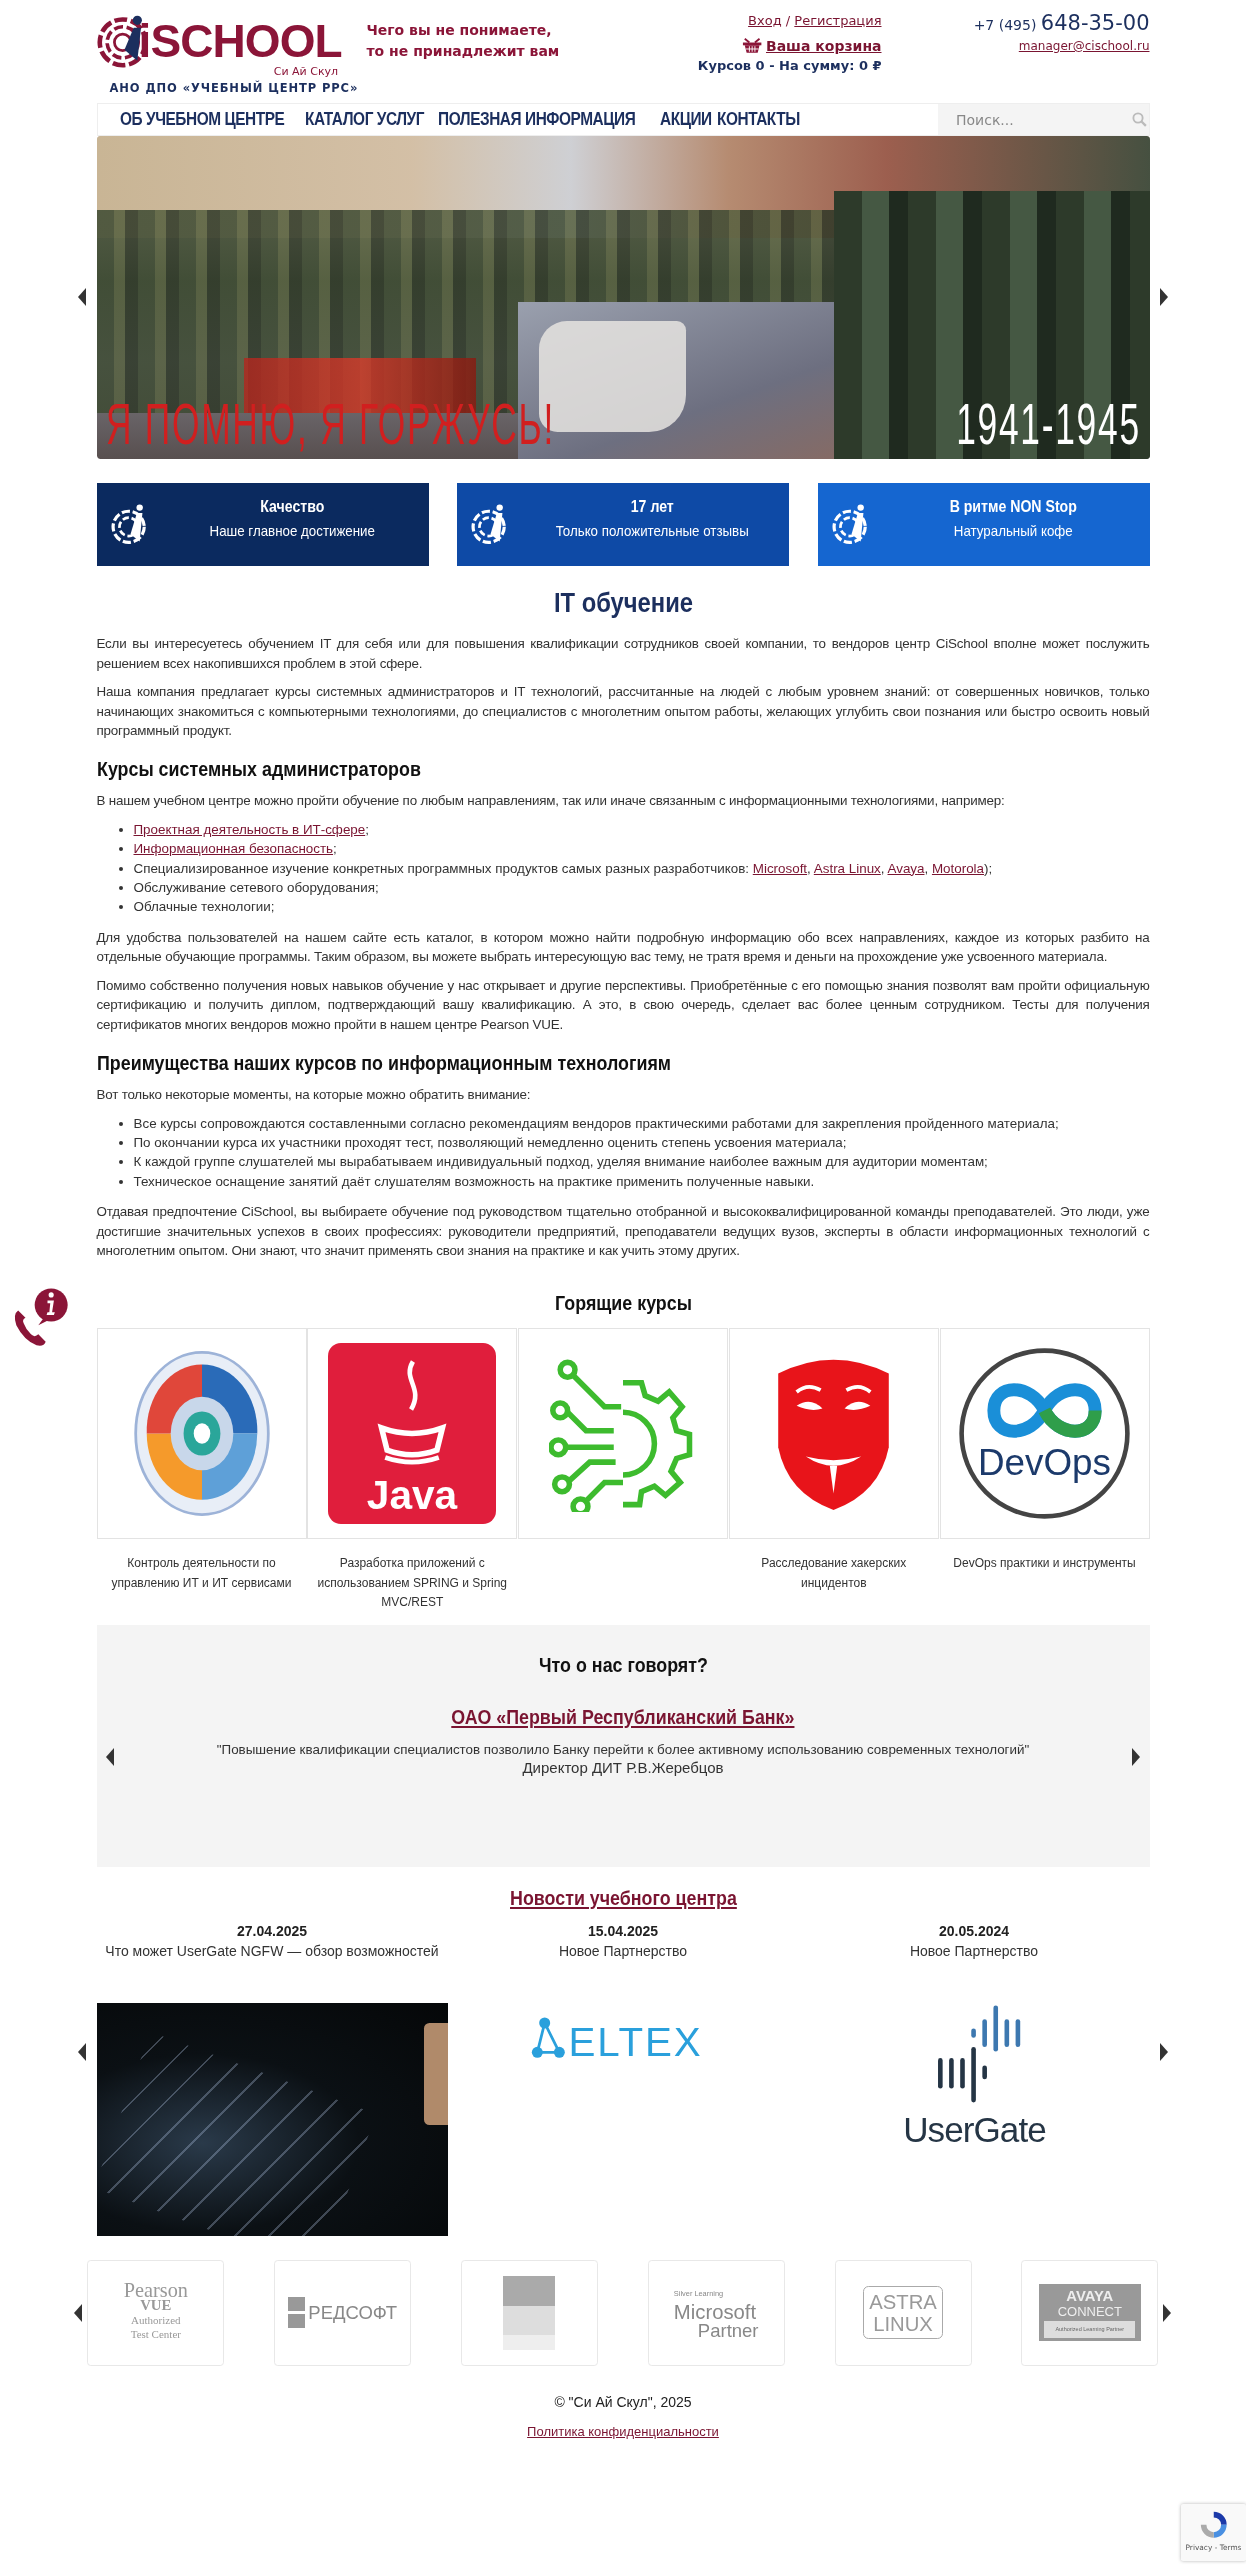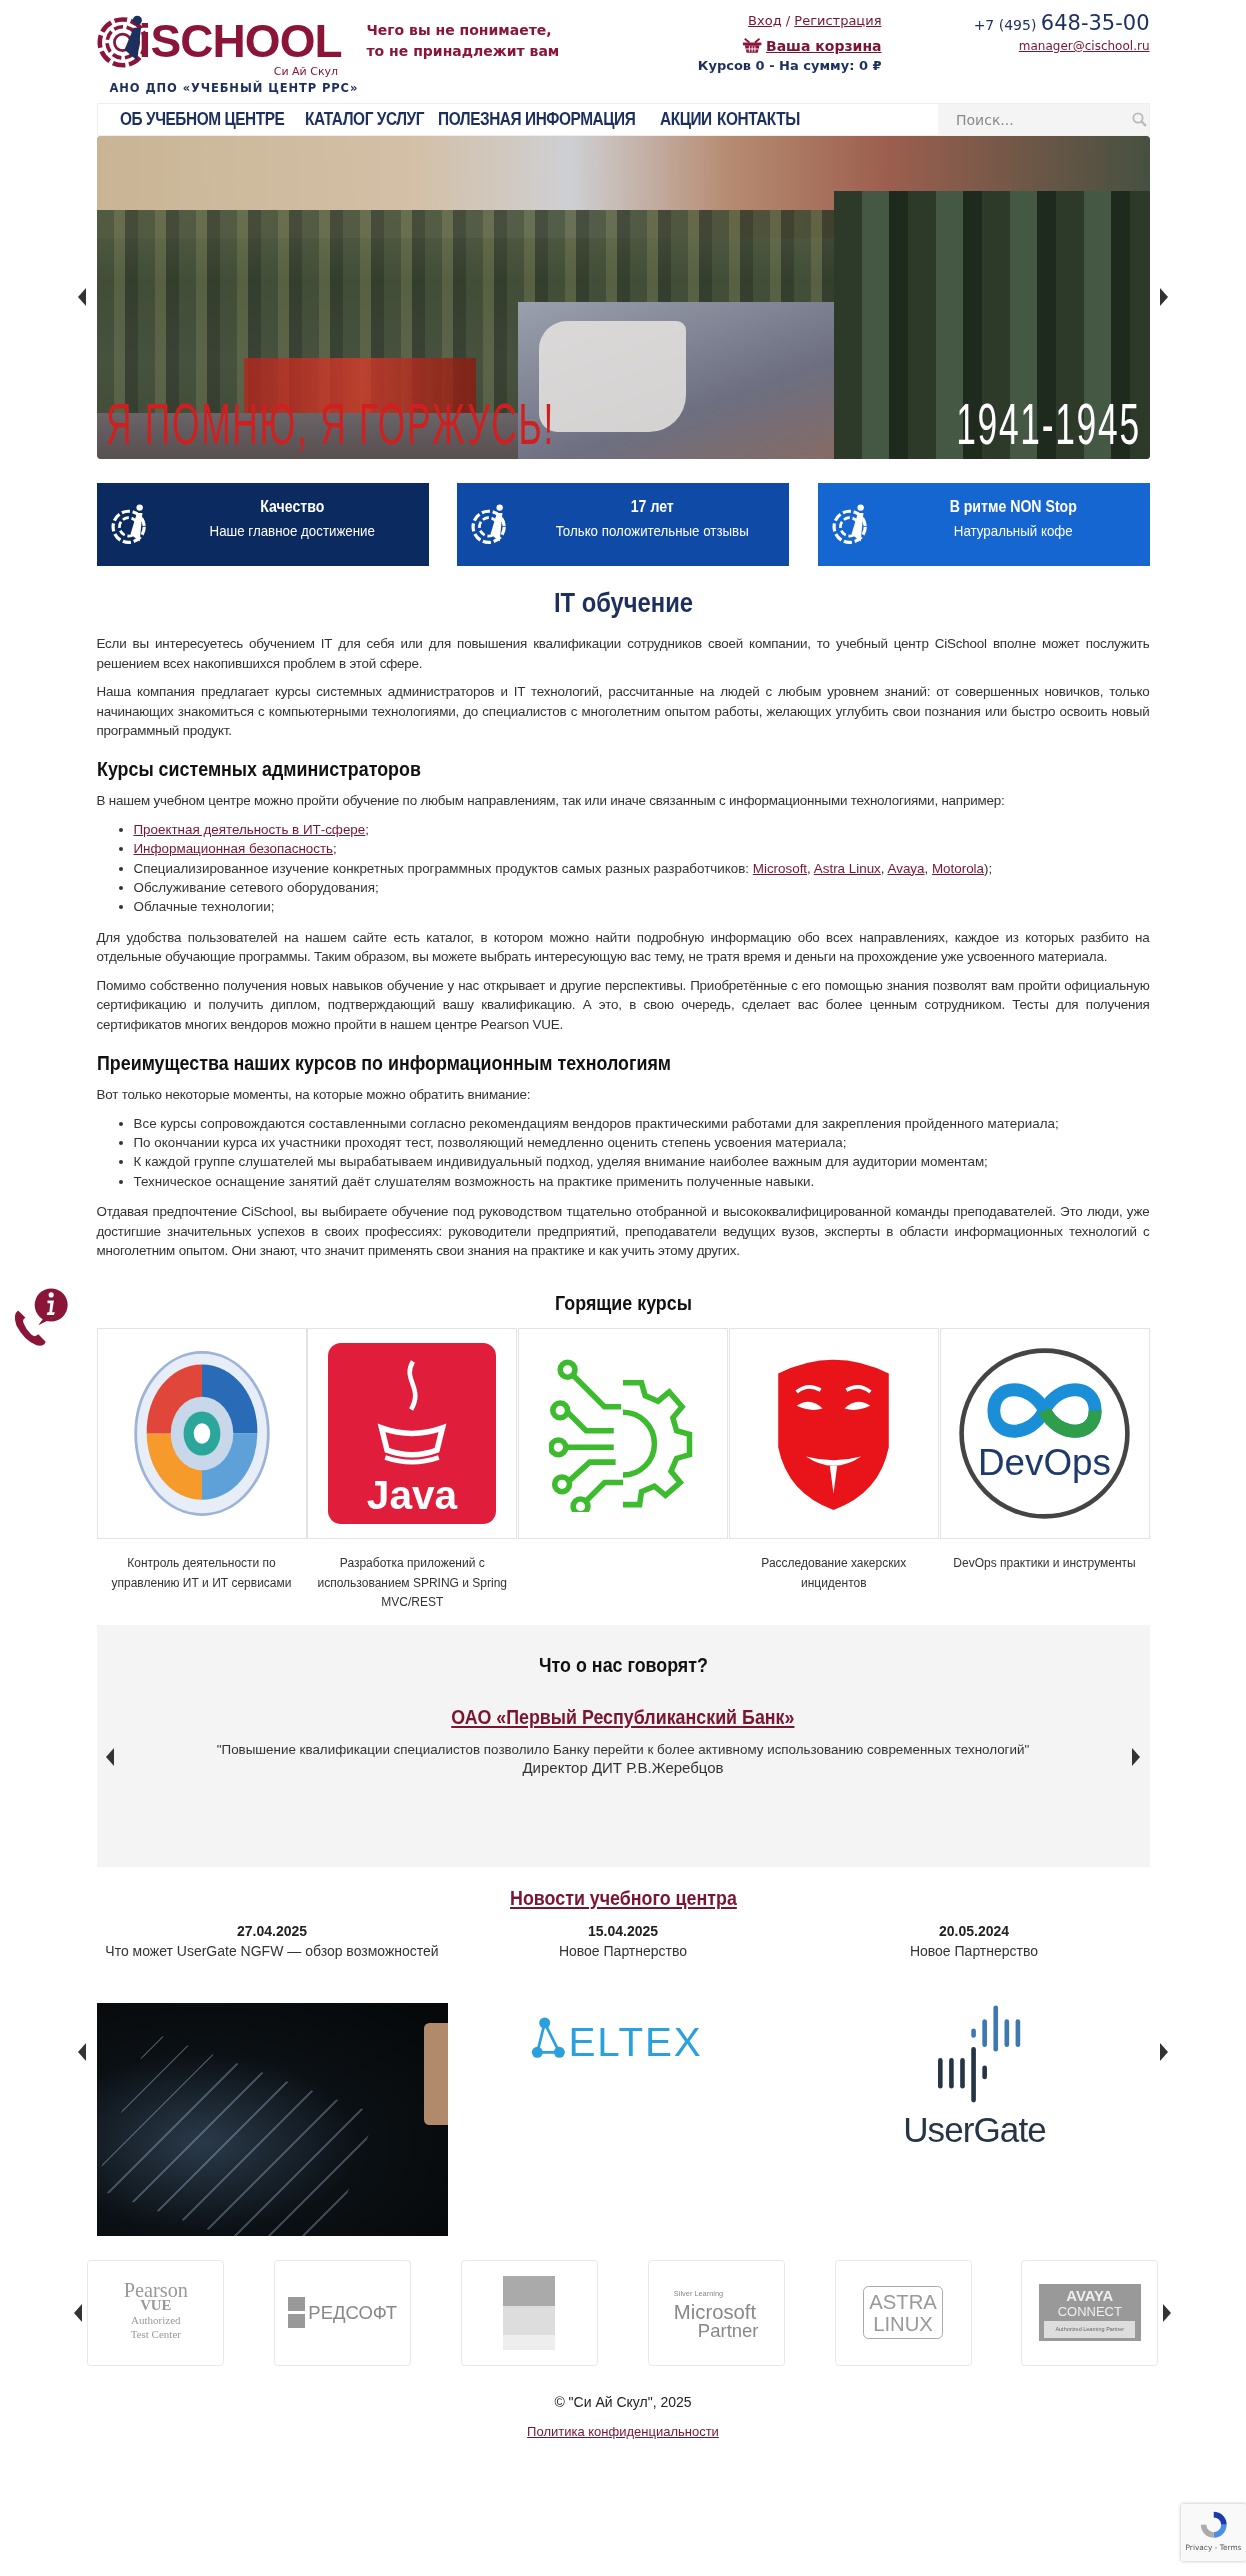--- a/index.html
+++ b/index.html
@@ -227,21 +227,21 @@
         <circle cx="32" cy="5" r="3.5" fill="#fff"></circle>
         <path d="M29 11 L35 11 L32 42 L22 34 Z" fill="#fff"></path>
       </svg>
       <div class="f-title">В ритме NON Stop</div>
       <div class="f-sub">Натуральный кофе</div>
     </div>
   </div>
 
   <div class="content">
     <h1>IT обучение</h1>
-    <p>Если вы интересуетесь обучением IT для себя или для повышения квалификации сотрудников своей компании, то учебный центр CiSchool вполне может послужить решением всех накопившихся проблем в этой сфере.</p>
+    <p>Если вы интересуетесь обучением IT для себя или для повышения квалификации сотрудников своей компании, то вендоров центр CiSchool вполне может послужить решением всех накопившихся проблем в этой сфере.</p>
     <p>Наша компания предлагает курсы системных администраторов и IT технологий, рассчитанные на людей с любым уровнем знаний: от совершенных новичков, только начинающих знакомиться с компьютерными технологиями, до специалистов с многолетним опытом работы, желающих углубить свои познания или быстро освоить новый программный продукт.</p>
 
     <h2>Курсы системных администраторов</h2>
     <p>В нашем учебном центре можно пройти обучение по любым направлениям, так или иначе связанным с информационными технологиями, например:</p>
     <ul>
       <li><a href="#">Проектная деятельность в ИТ-сфере</a><span>;</span></li>
       <li><a href="#">Информационная безопасность</a><span>;</span></li>
       <li><span>Специализированное изучение конкретных программных продуктов самых разных разработчиков: </span><a href="#">Microsoft</a>, <a href="#">Astra Linux</a>, <a href="#">Avaya</a>, <a href="#">Motorola</a><span>);</span></li>
       <li>Обслуживание сетевого оборудования;</li>
       <li>Облачные технологии;</li>

